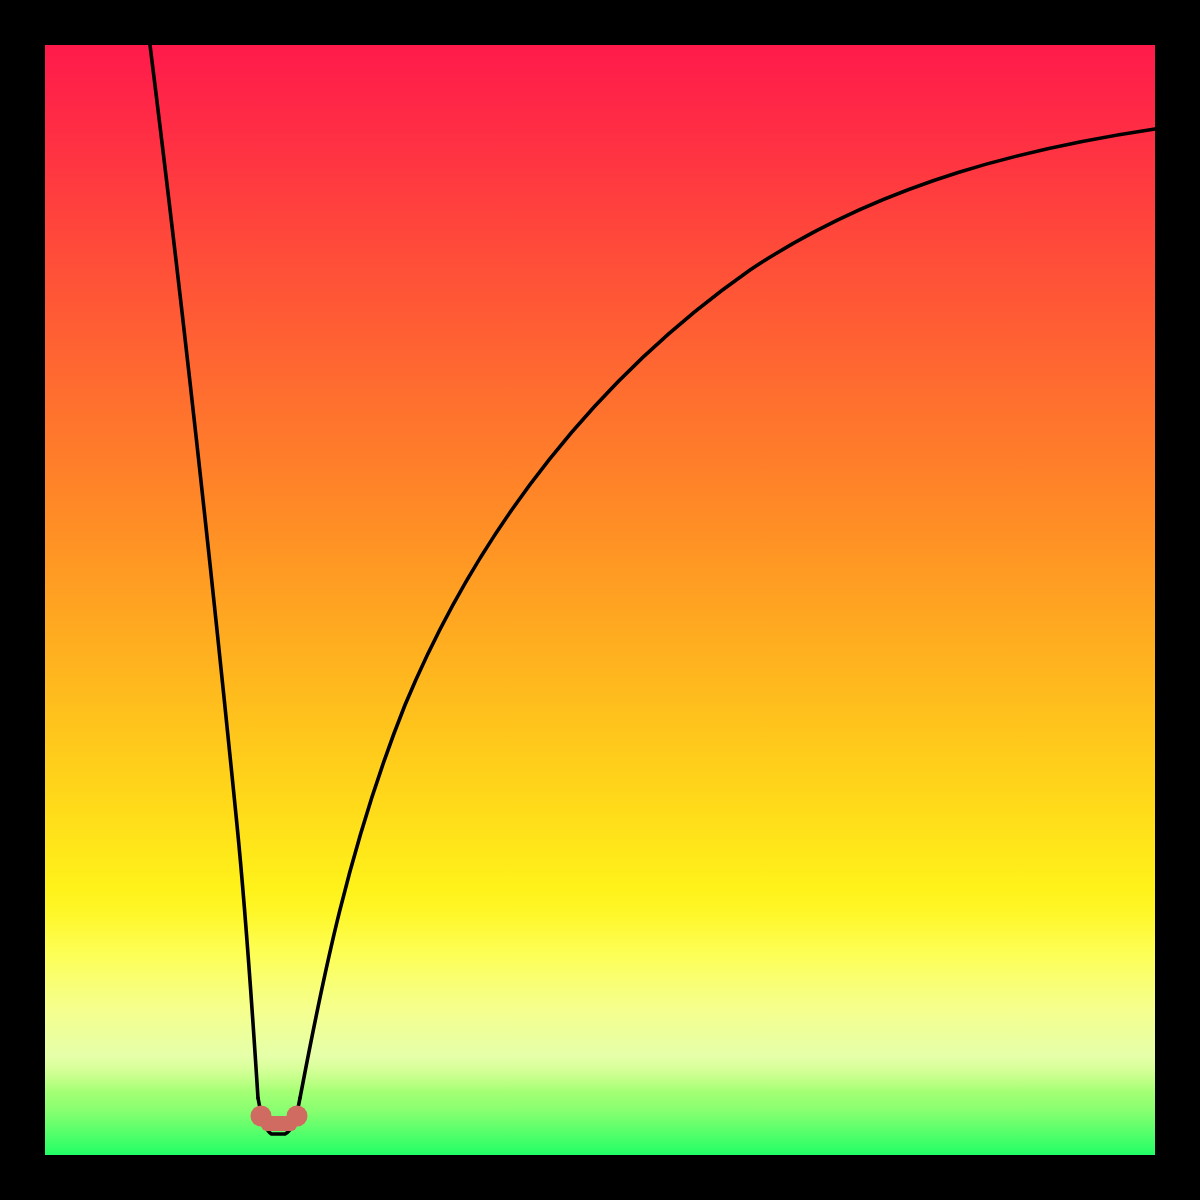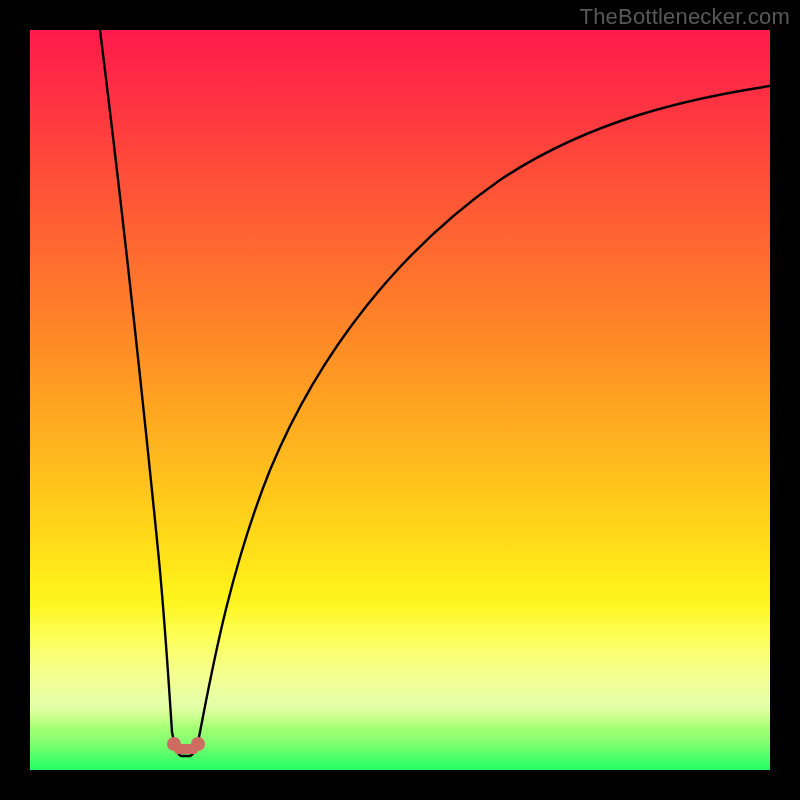--- a/index.html
+++ b/index.html
@@ -73,21 +73,20 @@
     width: 740px;
     height: 740px;
     pointer-events: none;
   }
   .no-select { user-select: none; }
 </style>
 </head>
 <body>
 
 <div class="frame no-select">
-  <div class="watermark">TheBottlenecker.com</div>
 
   <div class="plot-area">
     <div class="glow-band"></div>
     <svg class="curve" viewBox="0 0 740 740">
 
       <path d="M 70 0
                C 90 160, 112 360, 128 520
                C 134 580, 138 640, 142 702" fill="none" stroke="#000" stroke-width="2.4" stroke-linecap="round"></path>
 
       <path d="M 142 702

